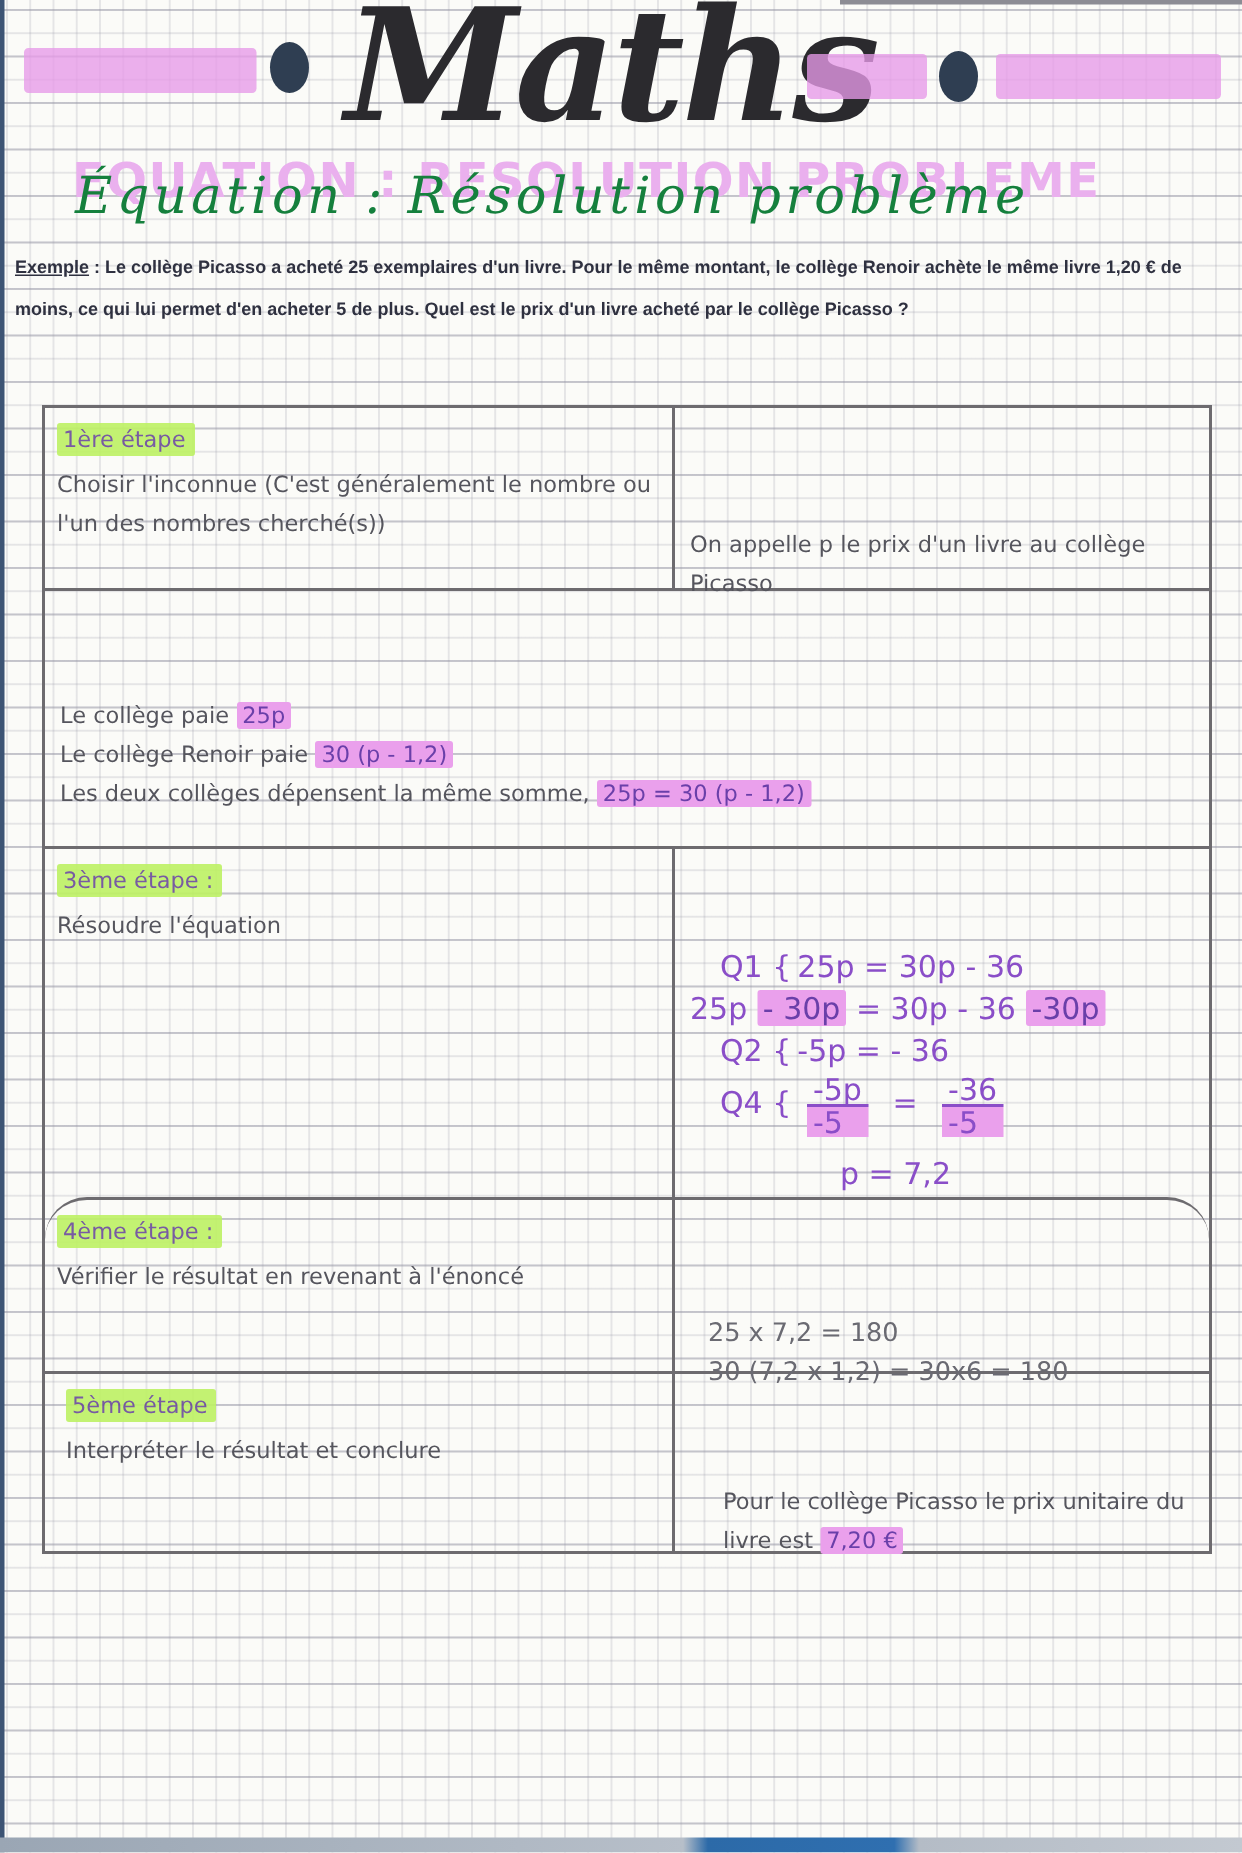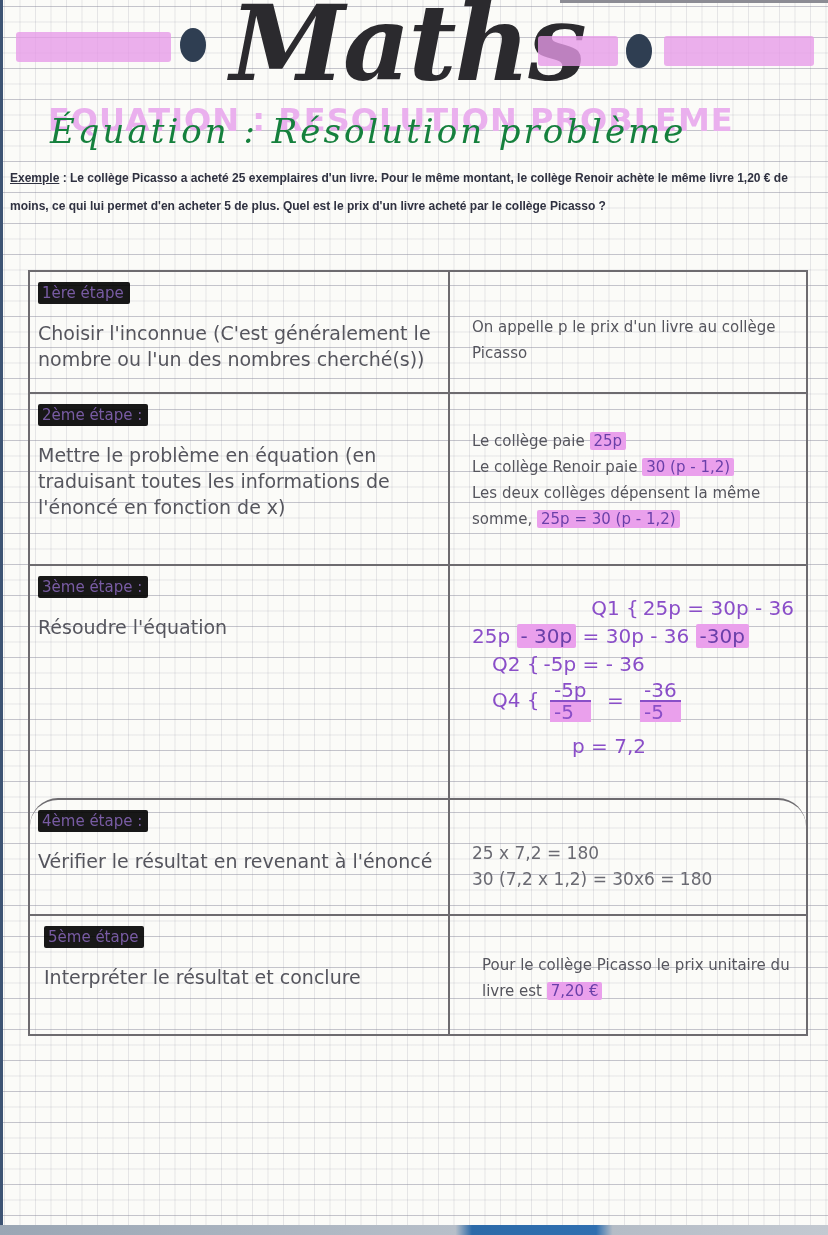--- a/index.html
+++ b/index.html
@@ -59,27 +59,27 @@
     .example .ex-label { text-decoration: underline; color: #2f3140; }
 
     
     .steps-table {
       position: absolute; left: 28px; top: 270px; width: 780px;
       border: 2px solid #6d6b6f;
     }
     .row { display: flex; border-top: 2px solid #6d6b6f; }
     .row:first-child { border-top: none; }
     .cell-left { width: 420px; border-right: 2px solid #6d6b6f; padding: 10px 8px 8px 8px; }
-    .cell-right { flex: 1; padding: 10px 12px 8px 22px; }
+    .cell-right { flex: 1; padding: 10px 12px 8px 10px; margin-top: 36px; }
     .step-label {
-      display: inline-block; background: #000000; opacity: 0.9;
+      display: inline-block; background: #bef264; opacity: 0.9;
       padding: 0 6px 0 4px; border-radius: 2px;
       font-size: 15px; line-height: 22px; color: #6a4a9a;
     }
-    .step-desc { font-size: 19px; line-height: 26px; color: #55555d; margin-top: 16px; }
+    .step-desc { font-size: 15px; line-height: 26px; color: #55555d; margin-top: 6px; }
     .right-text { font-size: 15px; line-height: 26px; color: #55555d; }
     .hl { background: #eaa0ec; padding: 0 4px; border-radius: 2px; color: #6a3fa9; }
     .math-line {
       font-family: "DejaVu Sans", sans-serif; font-size: 20px; line-height: 28px; color: #8a4ec8;
       white-space: nowrap;
     }
     .math-line .tag { color: #8a4ec8; margin-right: 4px; }
     .frac { display: inline-block; vertical-align: middle; line-height: 20px; }
     .frac .num { display: block; border-bottom: 2px solid #8a4ec8; padding: 0 4px; }
     .frac .den { display: block; background: #eaa0ec; padding: 0 4px; }
@@ -118,24 +118,20 @@
     <div class="cell-left">
       <span class="step-label">1ère étape</span>
       <div class="step-desc">Choisir l'inconnue (C'est généralement le nombre ou l'un des nombres cherché(s))</div>
     </div>
     <div class="cell-right" style="padding-top:42px;">
       <div class="right-text">On appelle p le prix d'un livre au collège Picasso</div>
     </div>
   </div>
 
   <div class="row r2">
-    <div class="cell-left">
-      <span class="step-label">2ème étape :</span>
-      <div class="step-desc">Mettre le problème en équation (en traduisant toutes les informations de l'énoncé en fonction de x)</div>
-    </div>
     <div class="cell-right" style="padding-top:34px;">
       <div class="right-text">
         <span>Le collège paie</span>
         <span class="hl">25p</span>
       </div>
       <div class="right-text">
         <span>Le collège Renoir paie</span>
         <span class="hl">30 (p - 1,2)</span>
       </div>
       <div class="right-text">
@@ -144,21 +140,21 @@
       </div>
     </div>
   </div>
 
   <div class="row r3">
     <div class="cell-left">
       <span class="step-label">3ème étape :</span>
       <div class="step-desc">Résoudre l'équation</div>
     </div>
     <div class="cell-right" style="padding-top:28px;">
-      <div class="math-line" style="padding-left:20px;text-align:right;">
+      <div class="math-line" style="padding-left:20px;">
         <span class="tag">Q1 {</span><span>25p = 30p - 36</span>
       </div>
       <div class="math-line">
         <span>25p</span>
         <span class="hl">- 30p</span>
         <span>= 30p - 36</span>
         <span class="hl">-30p</span>
       </div>
       <div class="math-line" style="padding-left:20px;">
         <span class="tag">Q2 {</span><span>-5p = - 36</span>

